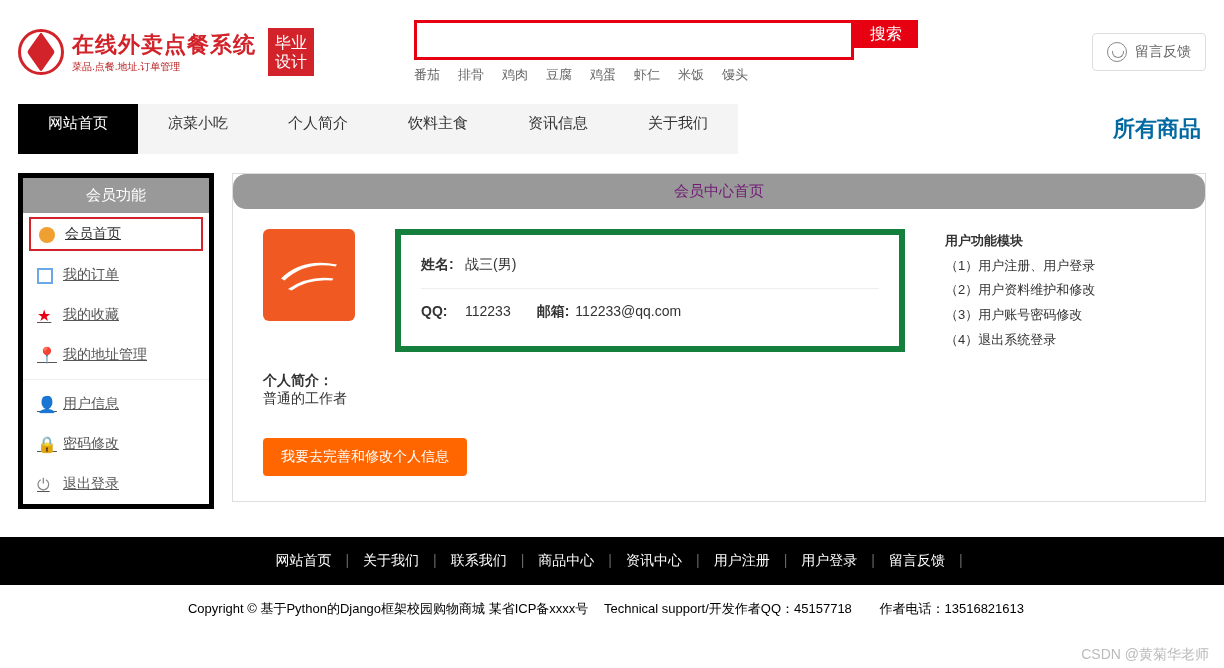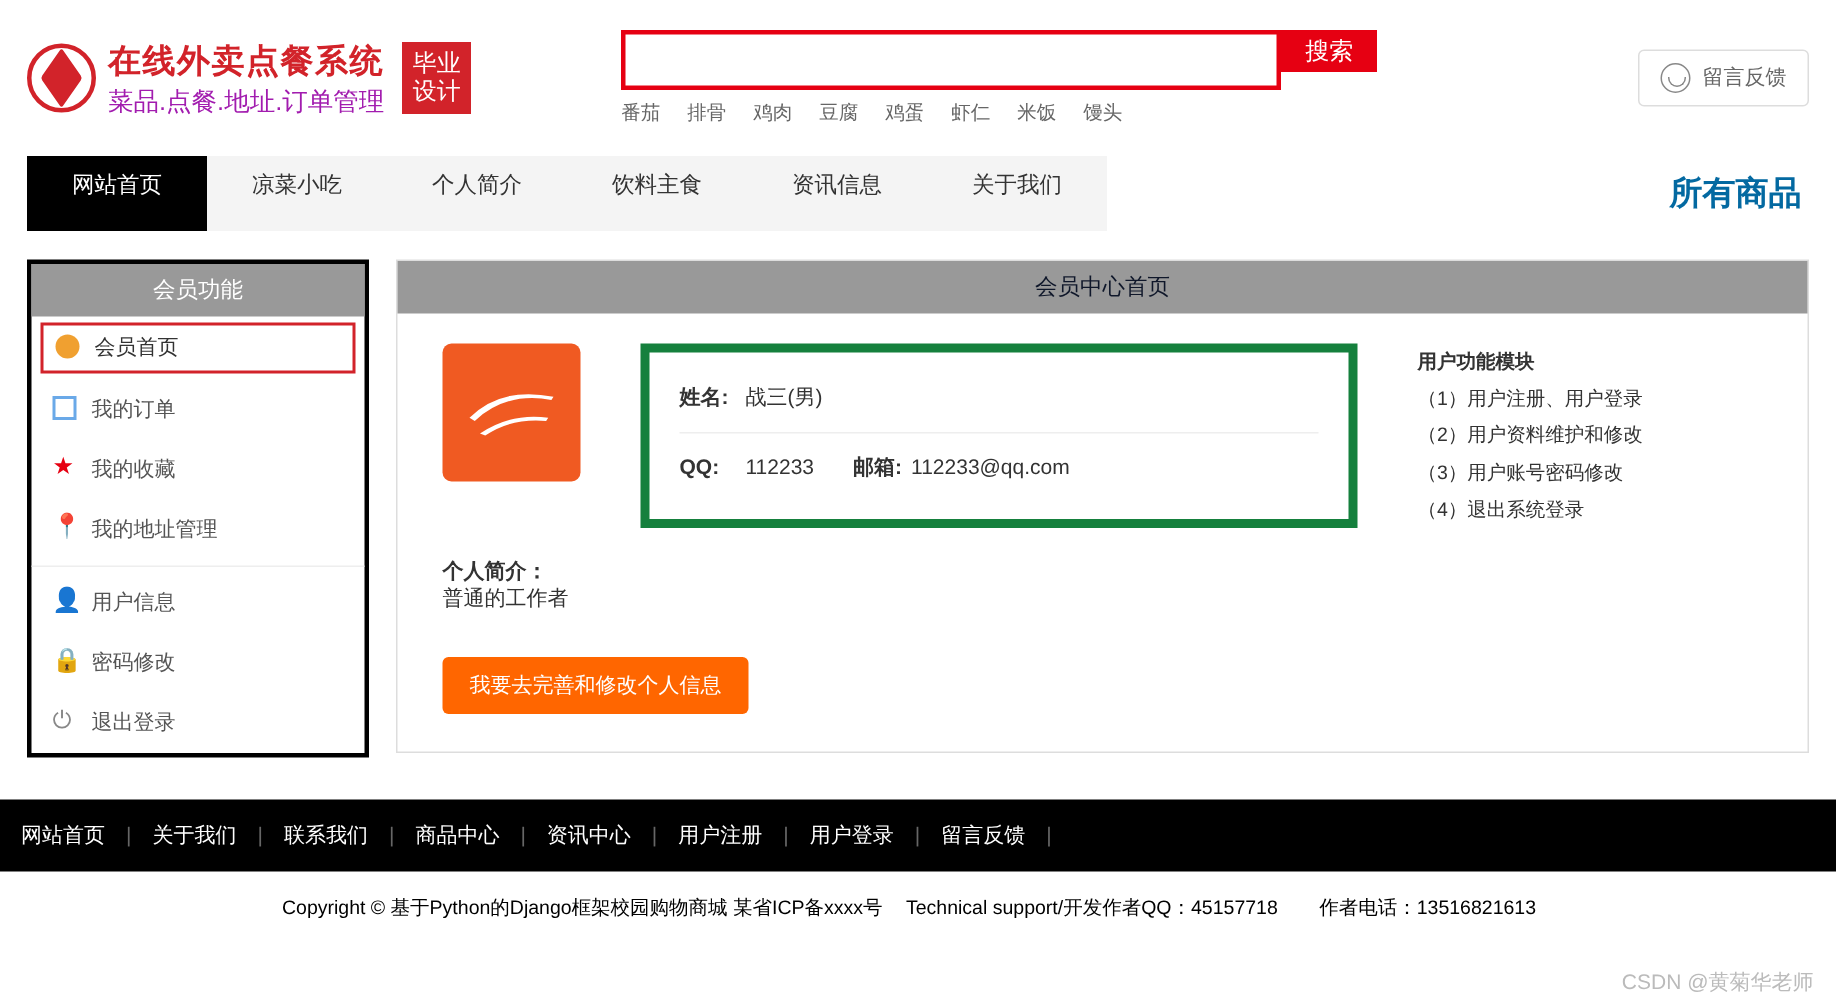--- a/index.html
+++ b/index.html
@@ -2,66 +2,66 @@
 <html><head>
 <meta charset="utf-8">
 <style>
 * { margin: 0; padding: 0; box-sizing: border-box; }
 body { font-family: "Microsoft YaHei", Arial, sans-serif; font-size: 14px; color: #333; background: #fff; }
 .header { display: flex; align-items: center; padding: 20px 18px 5px 18px; }
 .logo-area { display: flex; align-items: center; gap: 8px; }
 .logo-icon { width: 46px; height: 46px; border-radius: 50%; border: 3px solid #d2232a; position: relative; display:flex;align-items:center;justify-content:center; }
 .logo-icon::before { content:''; width:24px; height:24px; background:#d2232a; transform:rotate(45deg) skew(10deg,10deg); border-radius:2px; }
 .logo-text .title { font-size: 22px; font-weight: bold; color: #d2232a; letter-spacing:1px;}
-.logo-text .sub { font-size: 17px; color: #a21caf; }
+.logo-text .sub { font-size: 10px; color: #b91c1c; }
 .badge { background:#d2232a; color:#fff; font-size:16px; padding:5px 7px; line-height:1.2; margin-left:4px;}
 .search-area { margin-left: 100px; }
 .search-box { display: flex; }
 .search-input { width: 440px; height: 40px; border: 3px solid #e60012; padding: 0 10px; font-size:14px; outline:none;}
 .search-btn { width: 64px; height: 28px; background: #e60012; color: #fff; border: none; font-size: 16px; cursor: pointer; }
 .hot-tags { margin-top: 6px; color: #666; font-size:13px; }
 .hot-tags span { margin-right: 18px; cursor:pointer; }
 .feedback { margin-left: auto; border:1px solid #ddd; border-radius:4px; padding:8px 14px; display:flex; align-items:center; gap:8px; cursor:pointer; color:#666;}
 .feedback-icon{width:20px;height:20px;border:1px solid #888;border-radius:50%;position:relative;}
 .feedback-icon::before{content:'';position:absolute;width:10px;height:6px;border:1px solid #888;border-top:none;border-radius:0 0 6px 6px;left:4px;top:8px;}
 .nav { display: flex; background: #fff; border-bottom: 1px solid #fff; margin-top:15px; padding:0 18px; align-items:stretch;}
 .nav-item { padding: 10px 30px; background: #f4f4f4; color: #333; cursor: pointer; font-size:15px; }
 .nav-item.active { background: #000; color: #fff; }
 .nav-item + .nav-item { margin-left: 0; }
 .nav-right { margin-left: auto; color: #0369a1; font-weight: bold; font-size:22px; padding:10px 5px; cursor:pointer;}
 .content { display: flex; gap: 18px; padding: 18px; align-items:flex-start;}
-.sidebar { width: 228px; border: 3px solid #000000; }
+.sidebar { width: 196px; border: 5px solid #000000; }
 .sidebar-head { background: #999; color: #fff; text-align: center; padding: 8px 0; font-size:15px;}
-.side-item { display: flex; align-items: flex-start; padding: 11px 14px; gap: 10px; cursor: pointer; color:#555; font-size:14px;}
+.side-item { display: flex; align-items: flex-end; padding: 11px 14px; gap: 10px; cursor: pointer; color:#555; font-size:14px;text-decoration:underline;}
 .side-item.active { border: 2px solid #d2232a; margin:4px 6px; padding:6px 8px; color:#333;}
 .side-item .ic { width: 16px; height: 16px; display:inline-block; }
 .side-sep { border-top:1px solid #eee; margin:4px 0;}
 .ic-home{background:#f0a030;border-radius:50%;}
 .ic-order{border:2px solid #6aa9e8;width:12px;height:14px;}
 .ic-star{color:#e60012;font-size:16px;line-height:1;}
 .ic-loc{color:#5cb85c;font-size:16px;line-height:1;}
 .ic-user{color:#5ab4d8;font-size:16px;line-height:1;}
 .ic-lock{color:#f0a030;font-size:16px;line-height:1;}
 .ic-exit{color:#888;font-size:16px;line-height:1;}
 .main { flex: 1; border: 1px solid #ddd; }
-.main-head { background: #999; color: #0f172a; text-align: center; padding: 8px 0; font-size:15px;}
+.main-head { background: #999; color: #701a75; text-align: center; padding: 8px 0; font-size:15px;border-radius:13px;}
 .profile-row { display: flex; padding: 20px 30px; gap: 40px; }
 .avatar { width: 92px; height: 92px; background: #f05a22; border-radius:6px; display:flex; align-items:center; justify-content:center;}
 .avatar svg { width:70px;height:70px; }
 .info-box { flex: 1; border: 6px solid #15803d; padding: 15px 20px; }
 .info-line { padding: 6px 0; display:flex; gap:6px; font-size:14px;}
 .info-line .lbl { font-weight: bold; min-width:38px;}
 .info-sep{border-top:1px solid #eee;margin:8px 0;}
 .mailbox-lbl{font-weight:bold;margin-left:20px;}
 .module-box { width: 230px; font-size:13px; line-height:1.9;}
 .module-box .mt { font-weight: bold; }
 .bio { padding: 0 30px 15px; font-size:14px;}
 .bio .bt { font-weight: bold; }
 .edit-btn { margin: 15px 30px 25px; background: #f60; color: #fff; border: none; padding: 10px 18px; border-radius: 4px; cursor: pointer; font-size:14px;}
-.footer-bar { background: #000; color: #fff; text-align: left; padding: 15px 0; margin-top:10px;}
+.footer-bar { background: #000; color: #fff; text-align: center; padding: 15px 0; margin-top:10px;}
 .footer-bar a { color: #fff; text-decoration: none; padding: 0 14px; font-size:14px; cursor:pointer;}
 .footer-bar .sep{color:#666;}
 .copy { text-align: center; padding: 15px 0; color: #000000; font-size:13px;}
 .copy .sp{margin:0 12px;}
 .watermark{position:fixed;bottom:4px;right:15px;color:#bbb;font-size:14px;}
 </style>
 </head>
 <body>
 
 <div class="header">

